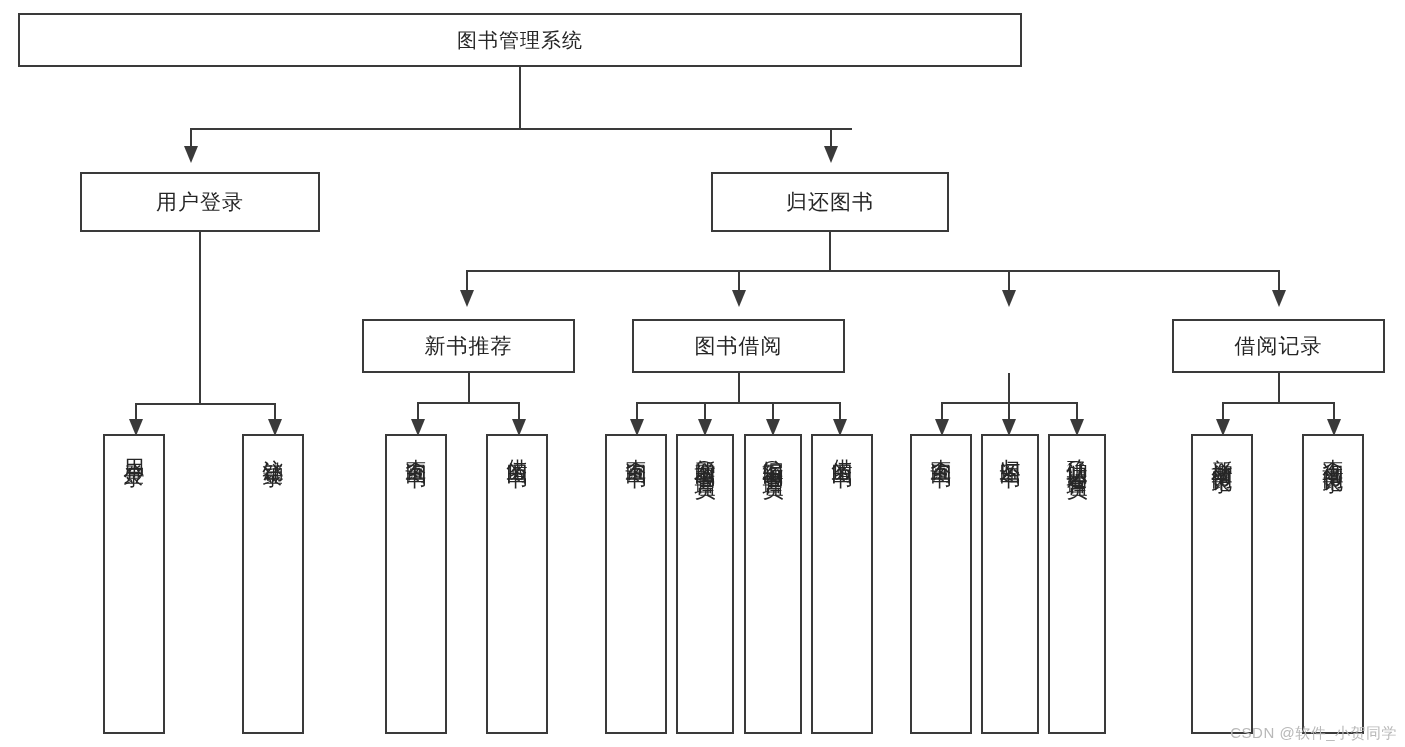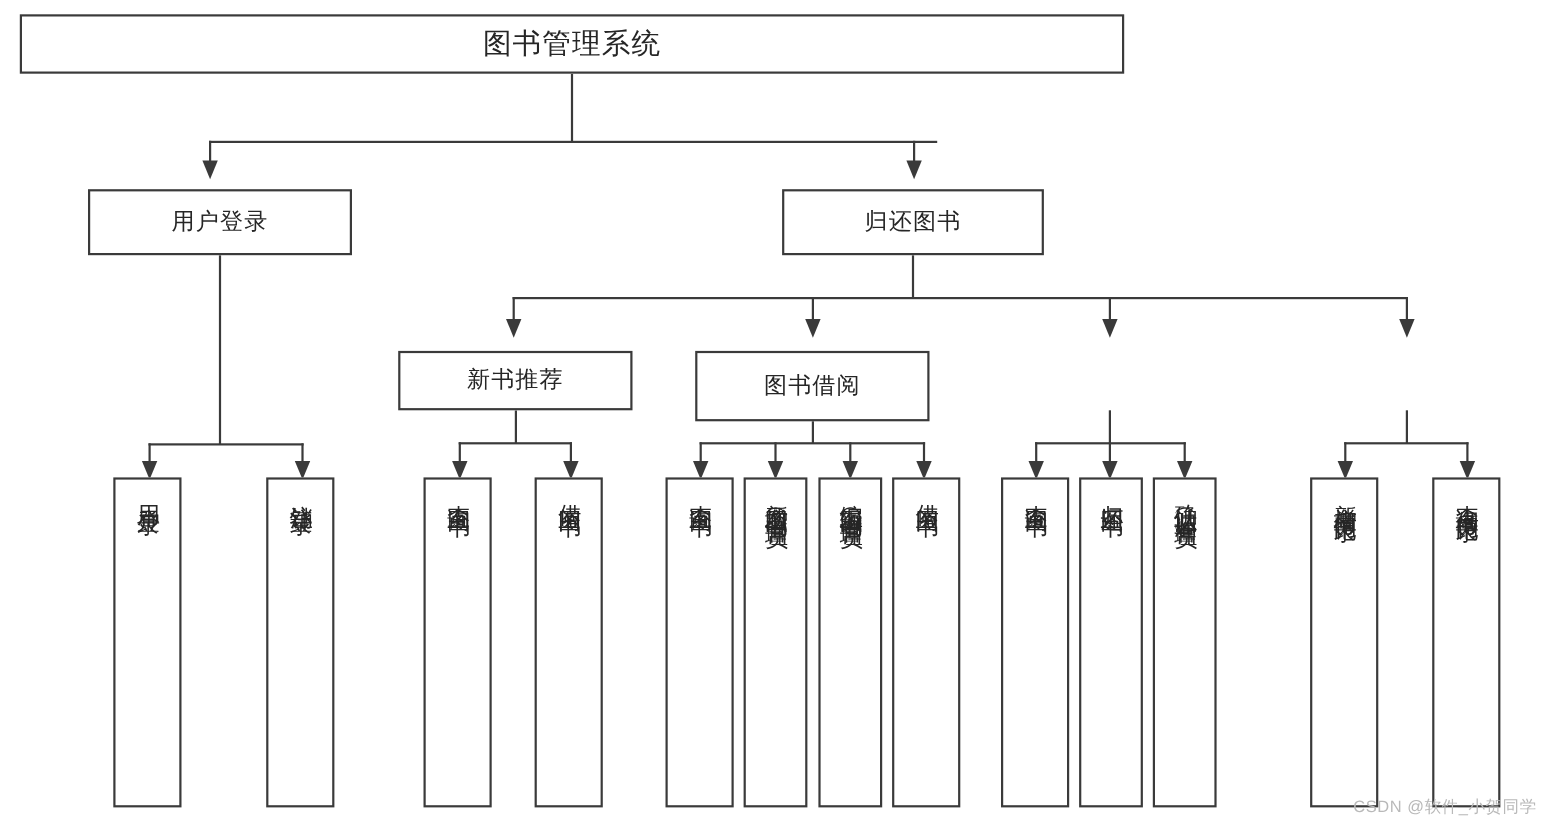--- a/index.html
+++ b/index.html
@@ -27,21 +27,21 @@
   .node .label{
     display:block;
     text-align:center;
     line-height:1.15;
     white-space:pre;
     color:#262626;
   }
 
   
   .node.h .label{font-size:21px;letter-spacing:1px;}
-  .node.root .label{font-size:26px;letter-spacing:1px;text-align:center;}
+  .node.root .label{font-size:20px;letter-spacing:1px;text-align:center;}
 
   
   .node.v{
     align-items:flex-start;
     justify-content:center;
     padding-top:6px;
   }
   .node.v .label{
     writing-mode:vertical-rl;
     text-orientation:upright;
@@ -113,22 +113,25 @@
   <div class="ln v" style="left:1008px;top:270px;height:22px;"></div>
   <div class="ln v" style="left:1278px;top:270px;height:22px;"></div>
   <div class="arw" style="left:460px;top:290px;"></div>
   <div class="arw" style="left:732px;top:290px;"></div>
   <div class="arw" style="left:1002px;top:290px;"></div>
   <div class="arw" style="left:1272px;top:290px;"></div>
 
   <div class="node h" style="left:362px;top:319px;width:213px;height:54px;">
     <span class="label">新书推荐</span>
   </div>
-  <div class="node h" style="left:632px;top:319px;width:213px;height:64px;">
+  <div class="node h" style="left:632px;top:319px;width:213px;height:54px;">
     <span class="label">图书借阅</span>
+  </div>
+  <div class="node h" style="left:1172px;top:319px;width:213px;height:54px;">
+    <span class="label">借阅记录</span>
   </div>
 
   <div class="ln v" style="left:468px;top:373px;height:30px;"></div>
   <div class="ln h" style="left:417px;top:402px;width:103px;"></div>
   <div class="ln v" style="left:417px;top:402px;height:19px;"></div>
   <div class="ln v" style="left:518px;top:402px;height:19px;"></div>
   <div class="arw" style="left:411px;top:419px;"></div>
   <div class="arw" style="left:512px;top:419px;"></div>
 
   <div class="ln v" style="left:738px;top:373px;height:30px;"></div>

